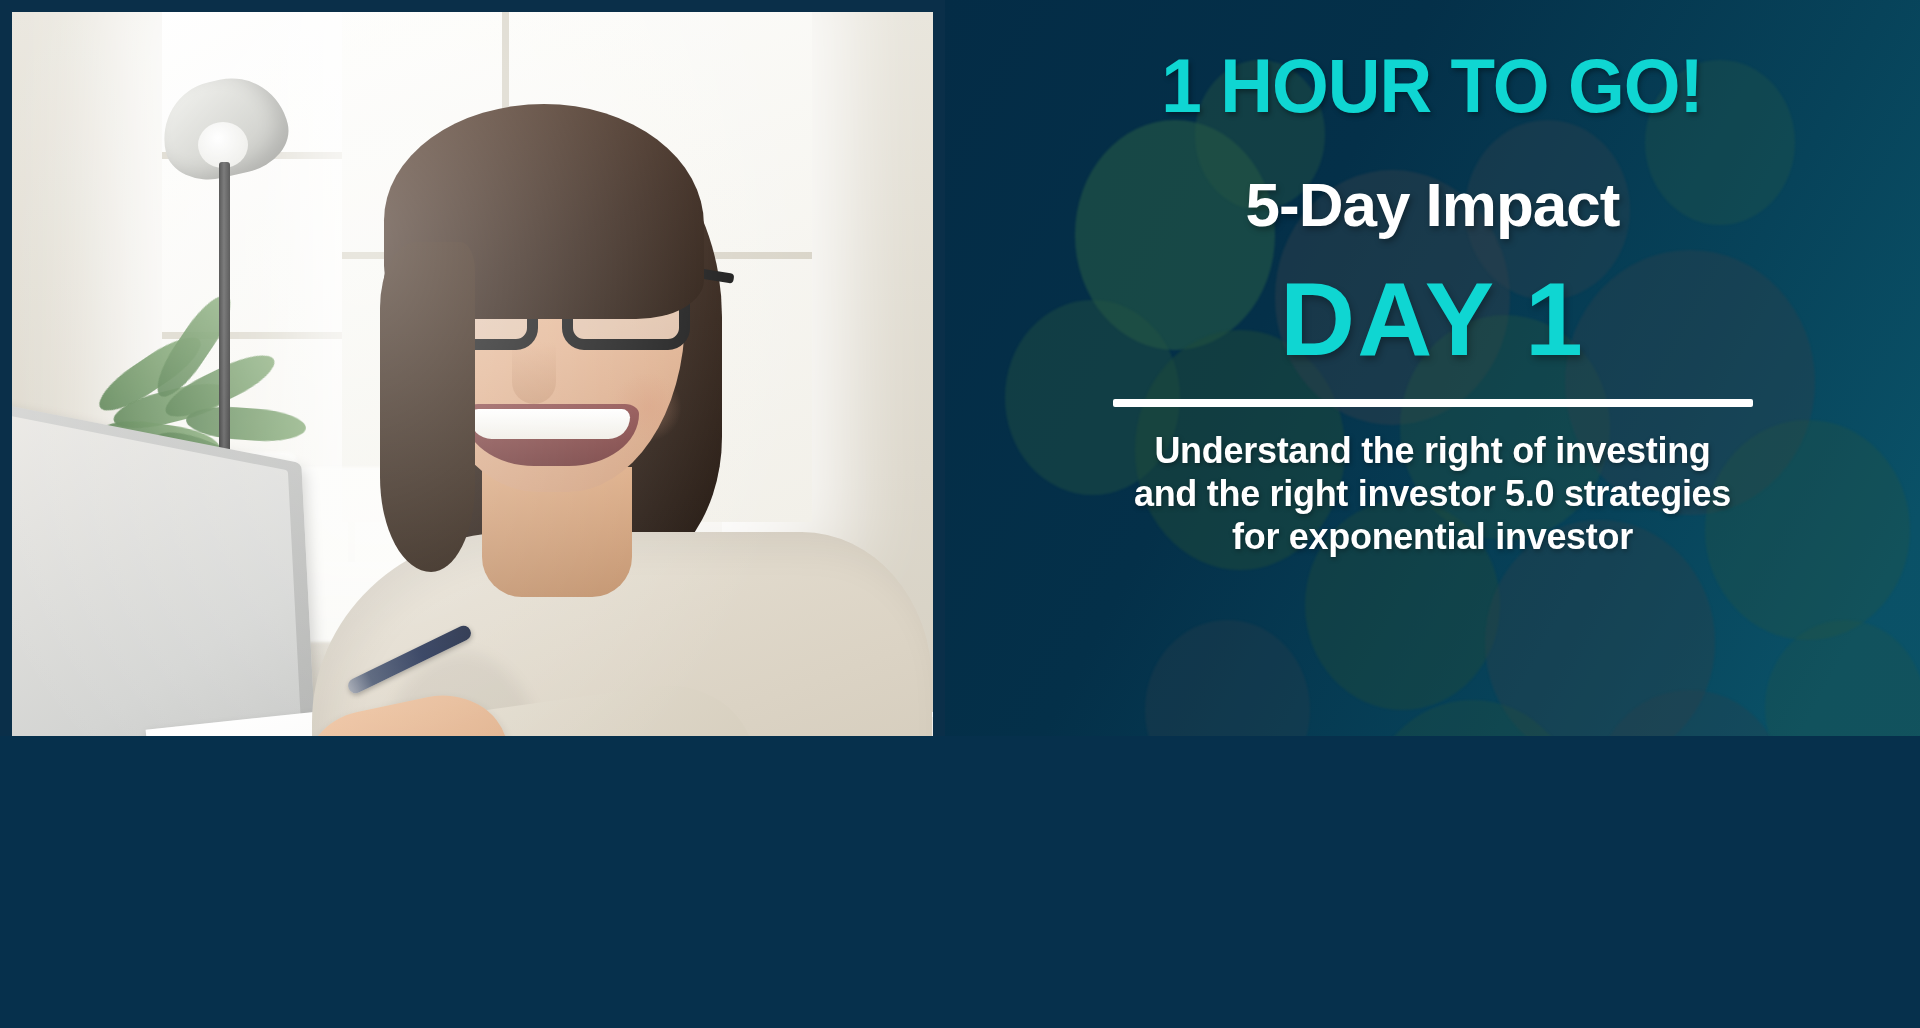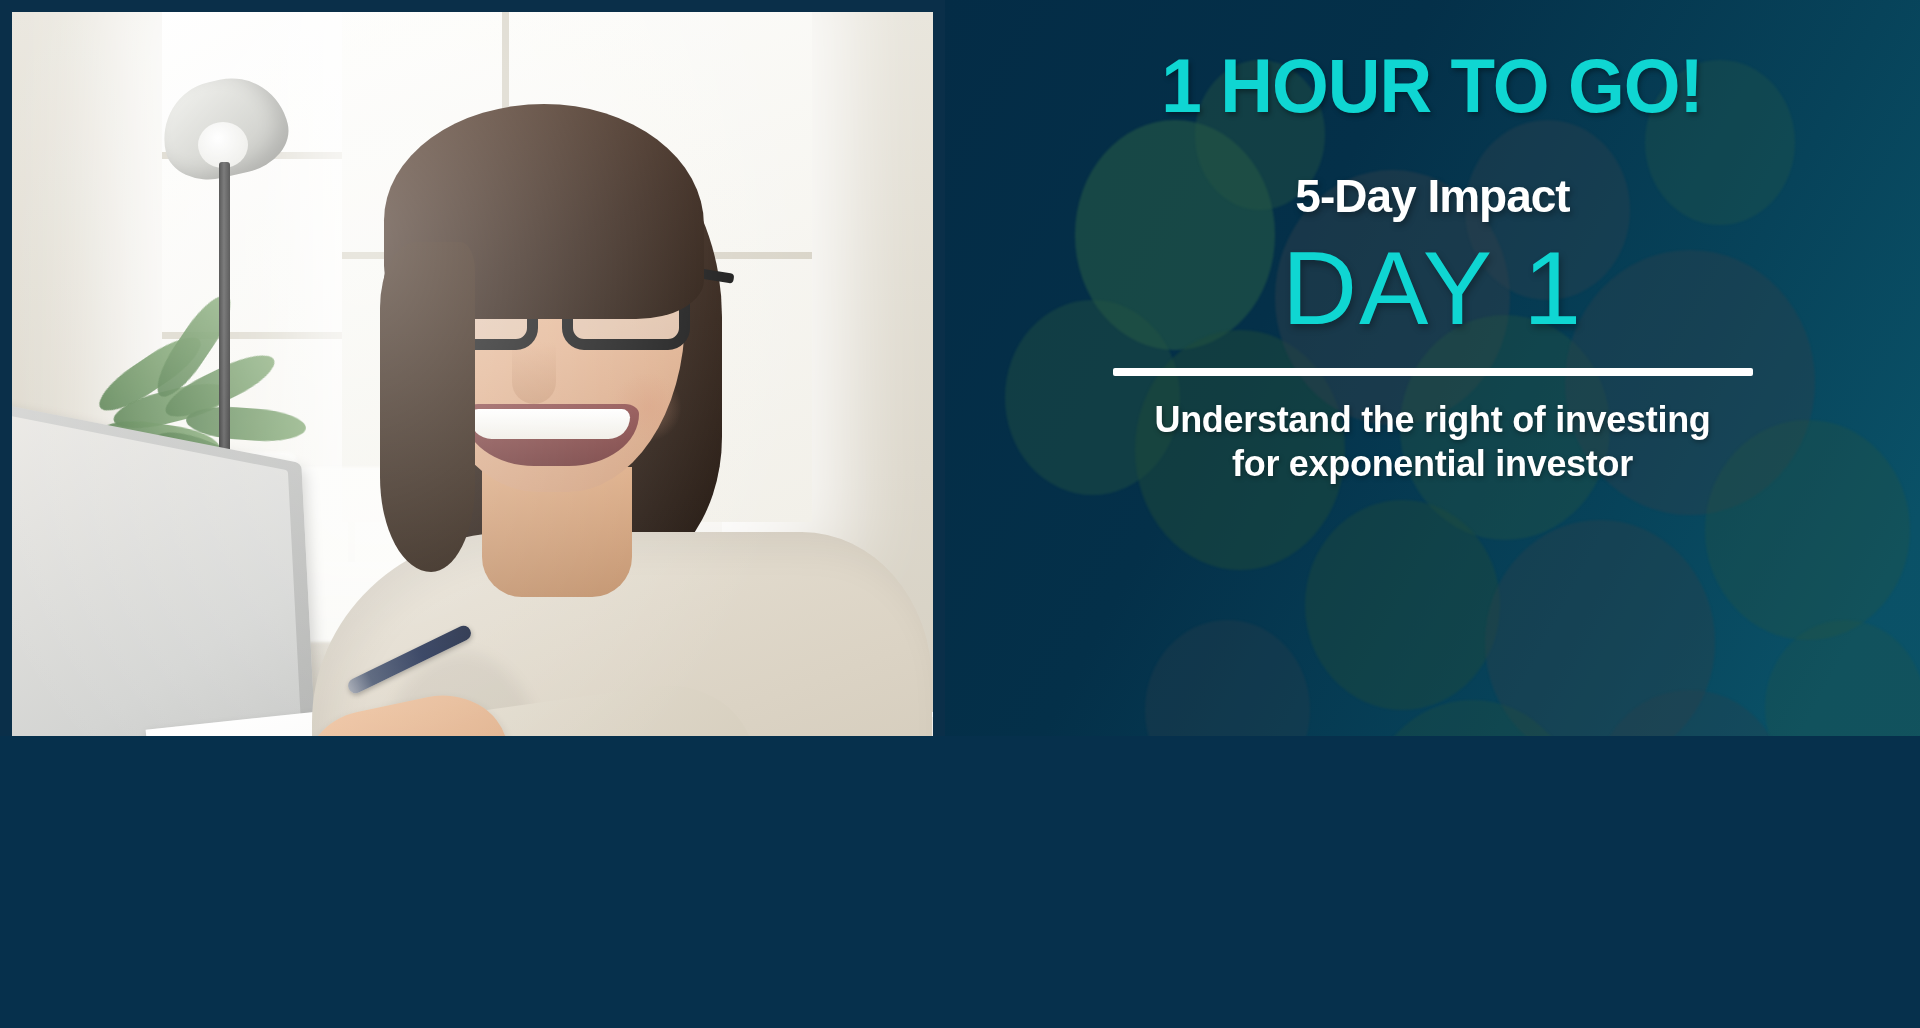--- a/index.html
+++ b/index.html
@@ -275,30 +275,30 @@
     color:#0fd6d2;
     font-size:76px; font-weight:bold;
     letter-spacing:-1px;
     text-shadow:2px 3px 5px rgba(0,0,0,.35);
     white-space:nowrap;
     transform:scaleX(.96);
   }
   .title {
     margin-top:44px;
     color:#ffffff;
-    font-size:46px; font-weight:bold;
+    font-size:62px; font-weight:bold;
     line-height:1.03;
     text-align:center;
     letter-spacing:-1px;
     text-shadow:2px 3px 6px rgba(0,0,0,.35);
   }
   .day {
-    margin-top:16px;
+    margin-top:30px;
     color:#0fd6d2;
-    font-size:104px; font-weight:normal;
+    font-size:104px; font-weight:bold;
     letter-spacing:2px;
     line-height:1;
     text-shadow:2px 4px 7px rgba(0,0,0,.3);
   }
   .divider {
     margin-top:28px;
     width:640px; height:8px;
     background:#ffffff;
     border-radius:2px;
   }
@@ -520,18 +520,19 @@
         <div>5-Day Impact</div>
       </div>
 
       <div class="day">DAY 1</div>
 
       <div class="divider"></div>
 
 
       <div class="desc">
         <div>Understand the right of investing</div>
+        <div>and the right investor 5.0 strategies</div>
         <div>for exponential investor</div>
       </div>
     </div>
 
   </div>
 </div>
 
 </body></html>

